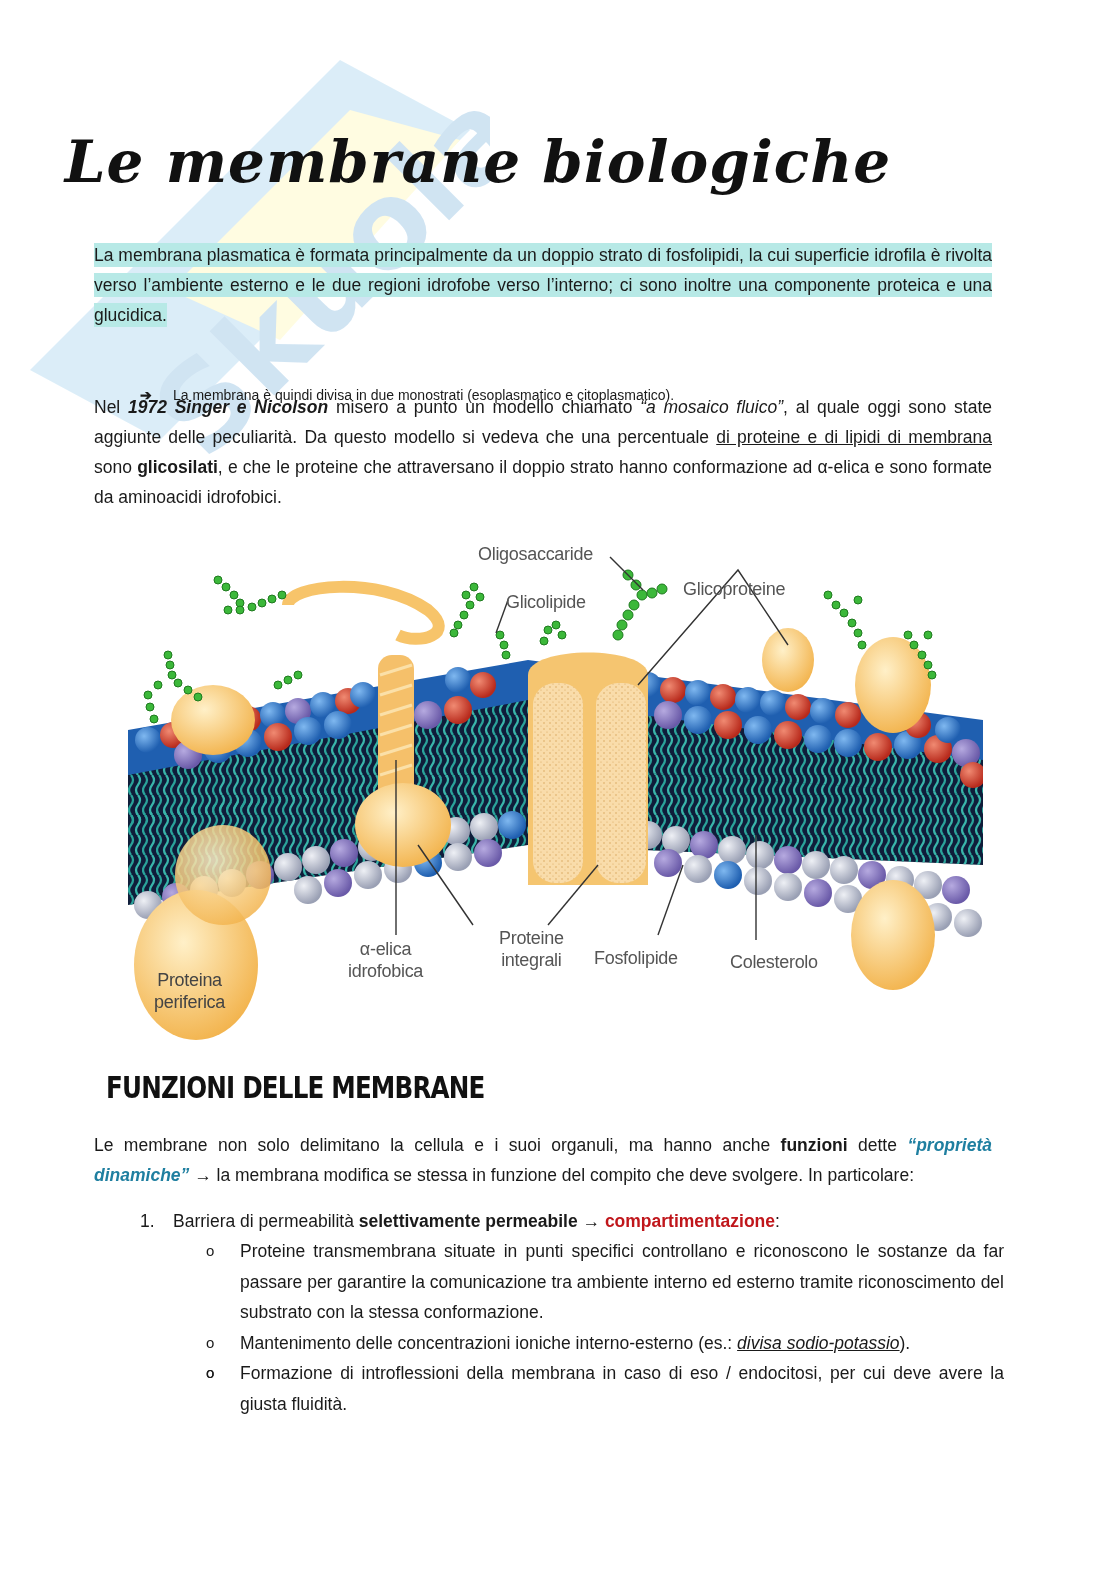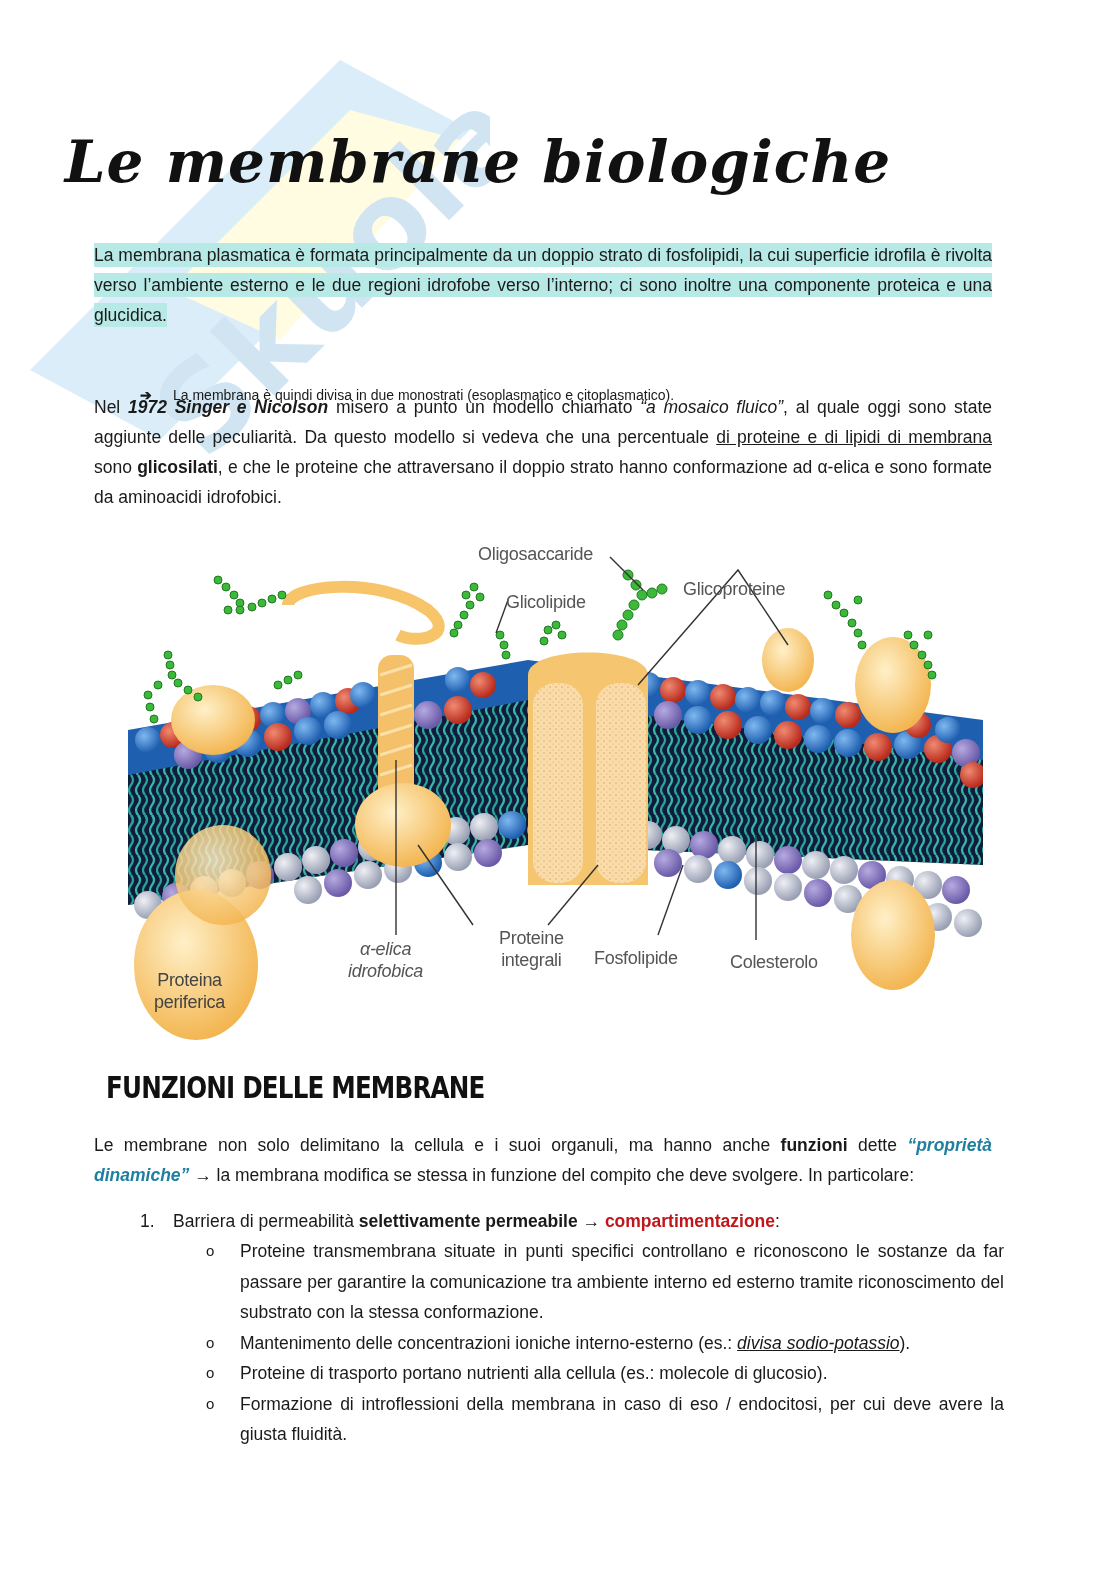--- a/index.html
+++ b/index.html
@@ -280,21 +280,21 @@
       <line x1="268" y1="225" x2="268" y2="400"></line>
       <line x1="290" y1="310" x2="345" y2="390"></line>
       <line x1="470" y1="330" x2="420" y2="390"></line>
       <line x1="555" y1="330" x2="530" y2="400"></line>
       <line x1="628" y1="300" x2="628" y2="405"></line>
     </g>
   </svg>
   <div class="fig-label" style="left:350px;top:8px;">Oligosaccaride</div>
   <div class="fig-label" style="left:555px;top:8px;margin-top:35px;">Glicoproteine</div>
   <div class="fig-label" style="left:378px;top:56px;">Glicolipide</div>
-  <div class="fig-label" style="left:220px;top:403px;font-style:italic;">
+  <div class="fig-label" style="left:220px;top:403px;">
     <div>α-elica</div>
     <div>idrofobica</div>
   </div>
   <div class="fig-label" style="left:327px;top:392px;margin-left:44px;">
     <div>Proteine</div>
     <div>integrali</div>
   </div>
   <div class="fig-label" style="left:466px;top:412px;">Fosfolipide</div>
   <div class="fig-label" style="left:602px;top:416px;">Colesterolo</div>
   <div class="fig-label" style="left:26px;top:434px;color:#444;">
@@ -317,19 +317,18 @@
   <li>
     <span class="bul">o</span>
     <span>Proteine transmembrana situate in punti specifici controllano e riconoscono le sostanze da far passare per garantire la comunicazione tra ambiente interno ed esterno tramite riconoscimento del substrato con la stessa conformazione.</span>
   </li>
   <li>
     <span class="bul">o</span>
     <span>Mantenimento delle concentrazioni ioniche interno-esterno (es.: </span><i class="u">divisa sodio-potassio</i><span>).</span>
   </li>
   <li>
     <span class="bul">o</span>
-    <span>Proteine di trasporto portano nutrienti alla cellula (es.: molecole di glucosio).</span>
   </li>
   <li>
     <span class="bul">o</span>
     <span>Formazione di introflessioni della membrana in caso di eso / endocitosi, per cui deve avere la giusta fluidità.</span>
   </li>
 </ul>
 
 </body></html>

